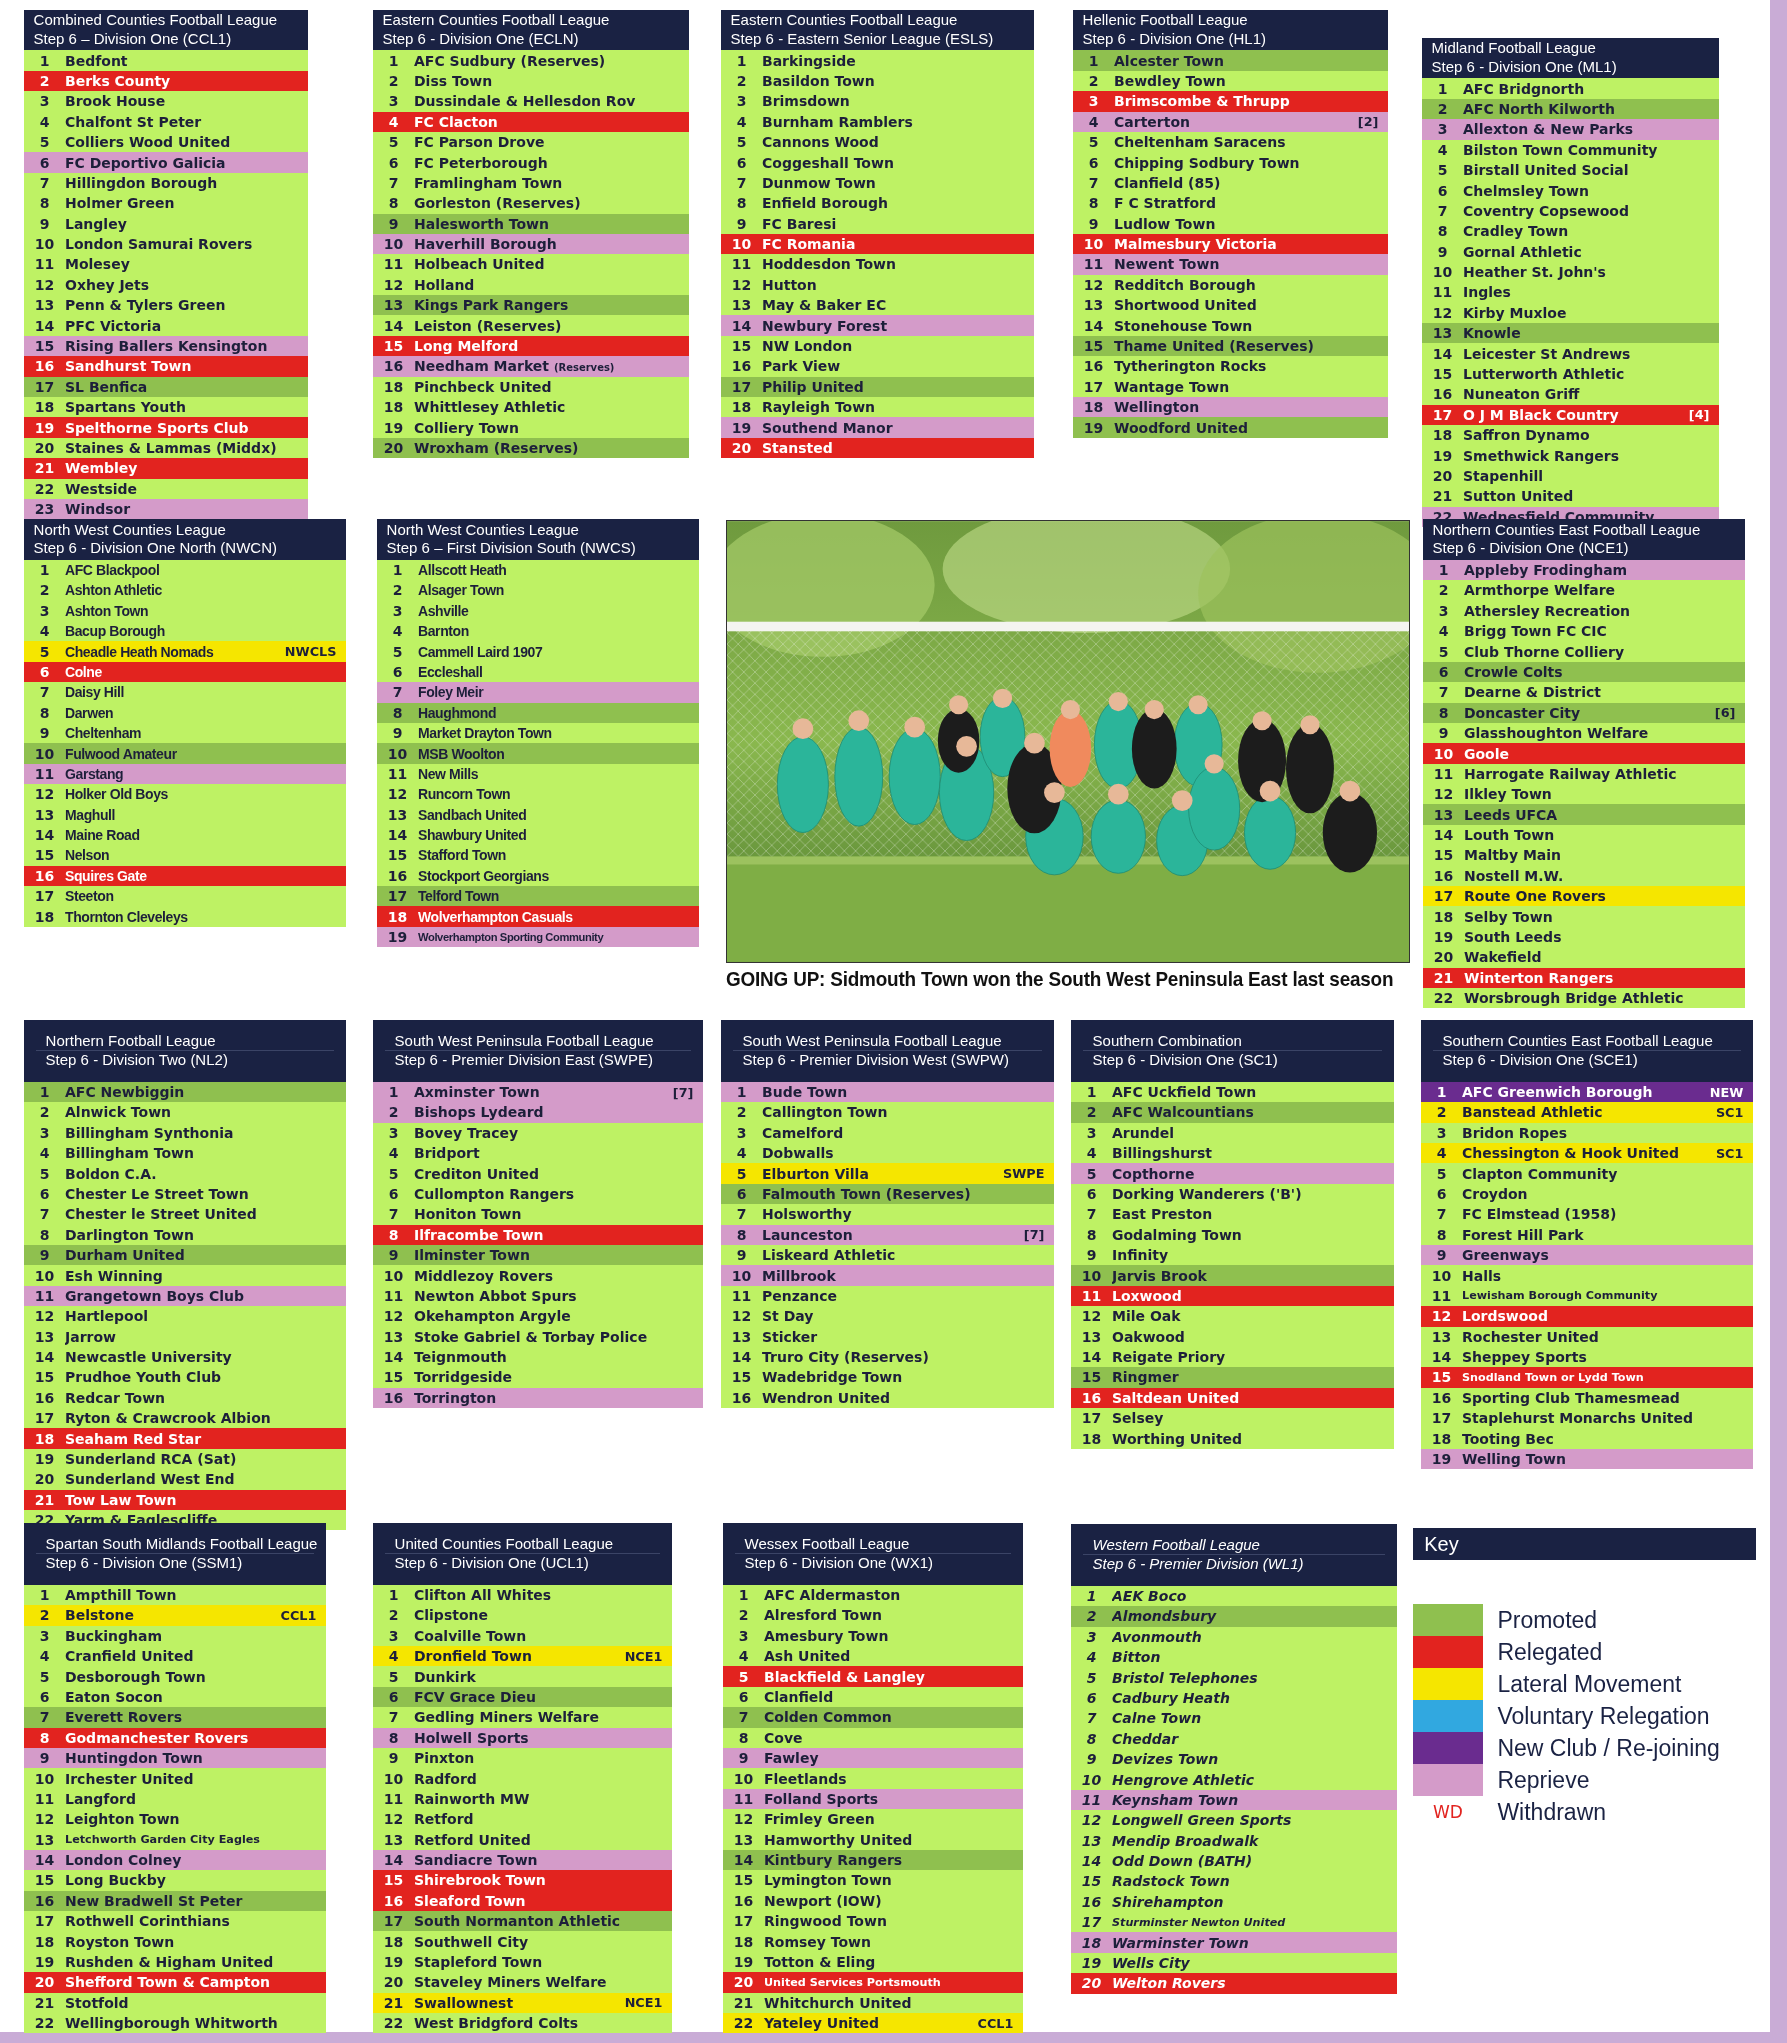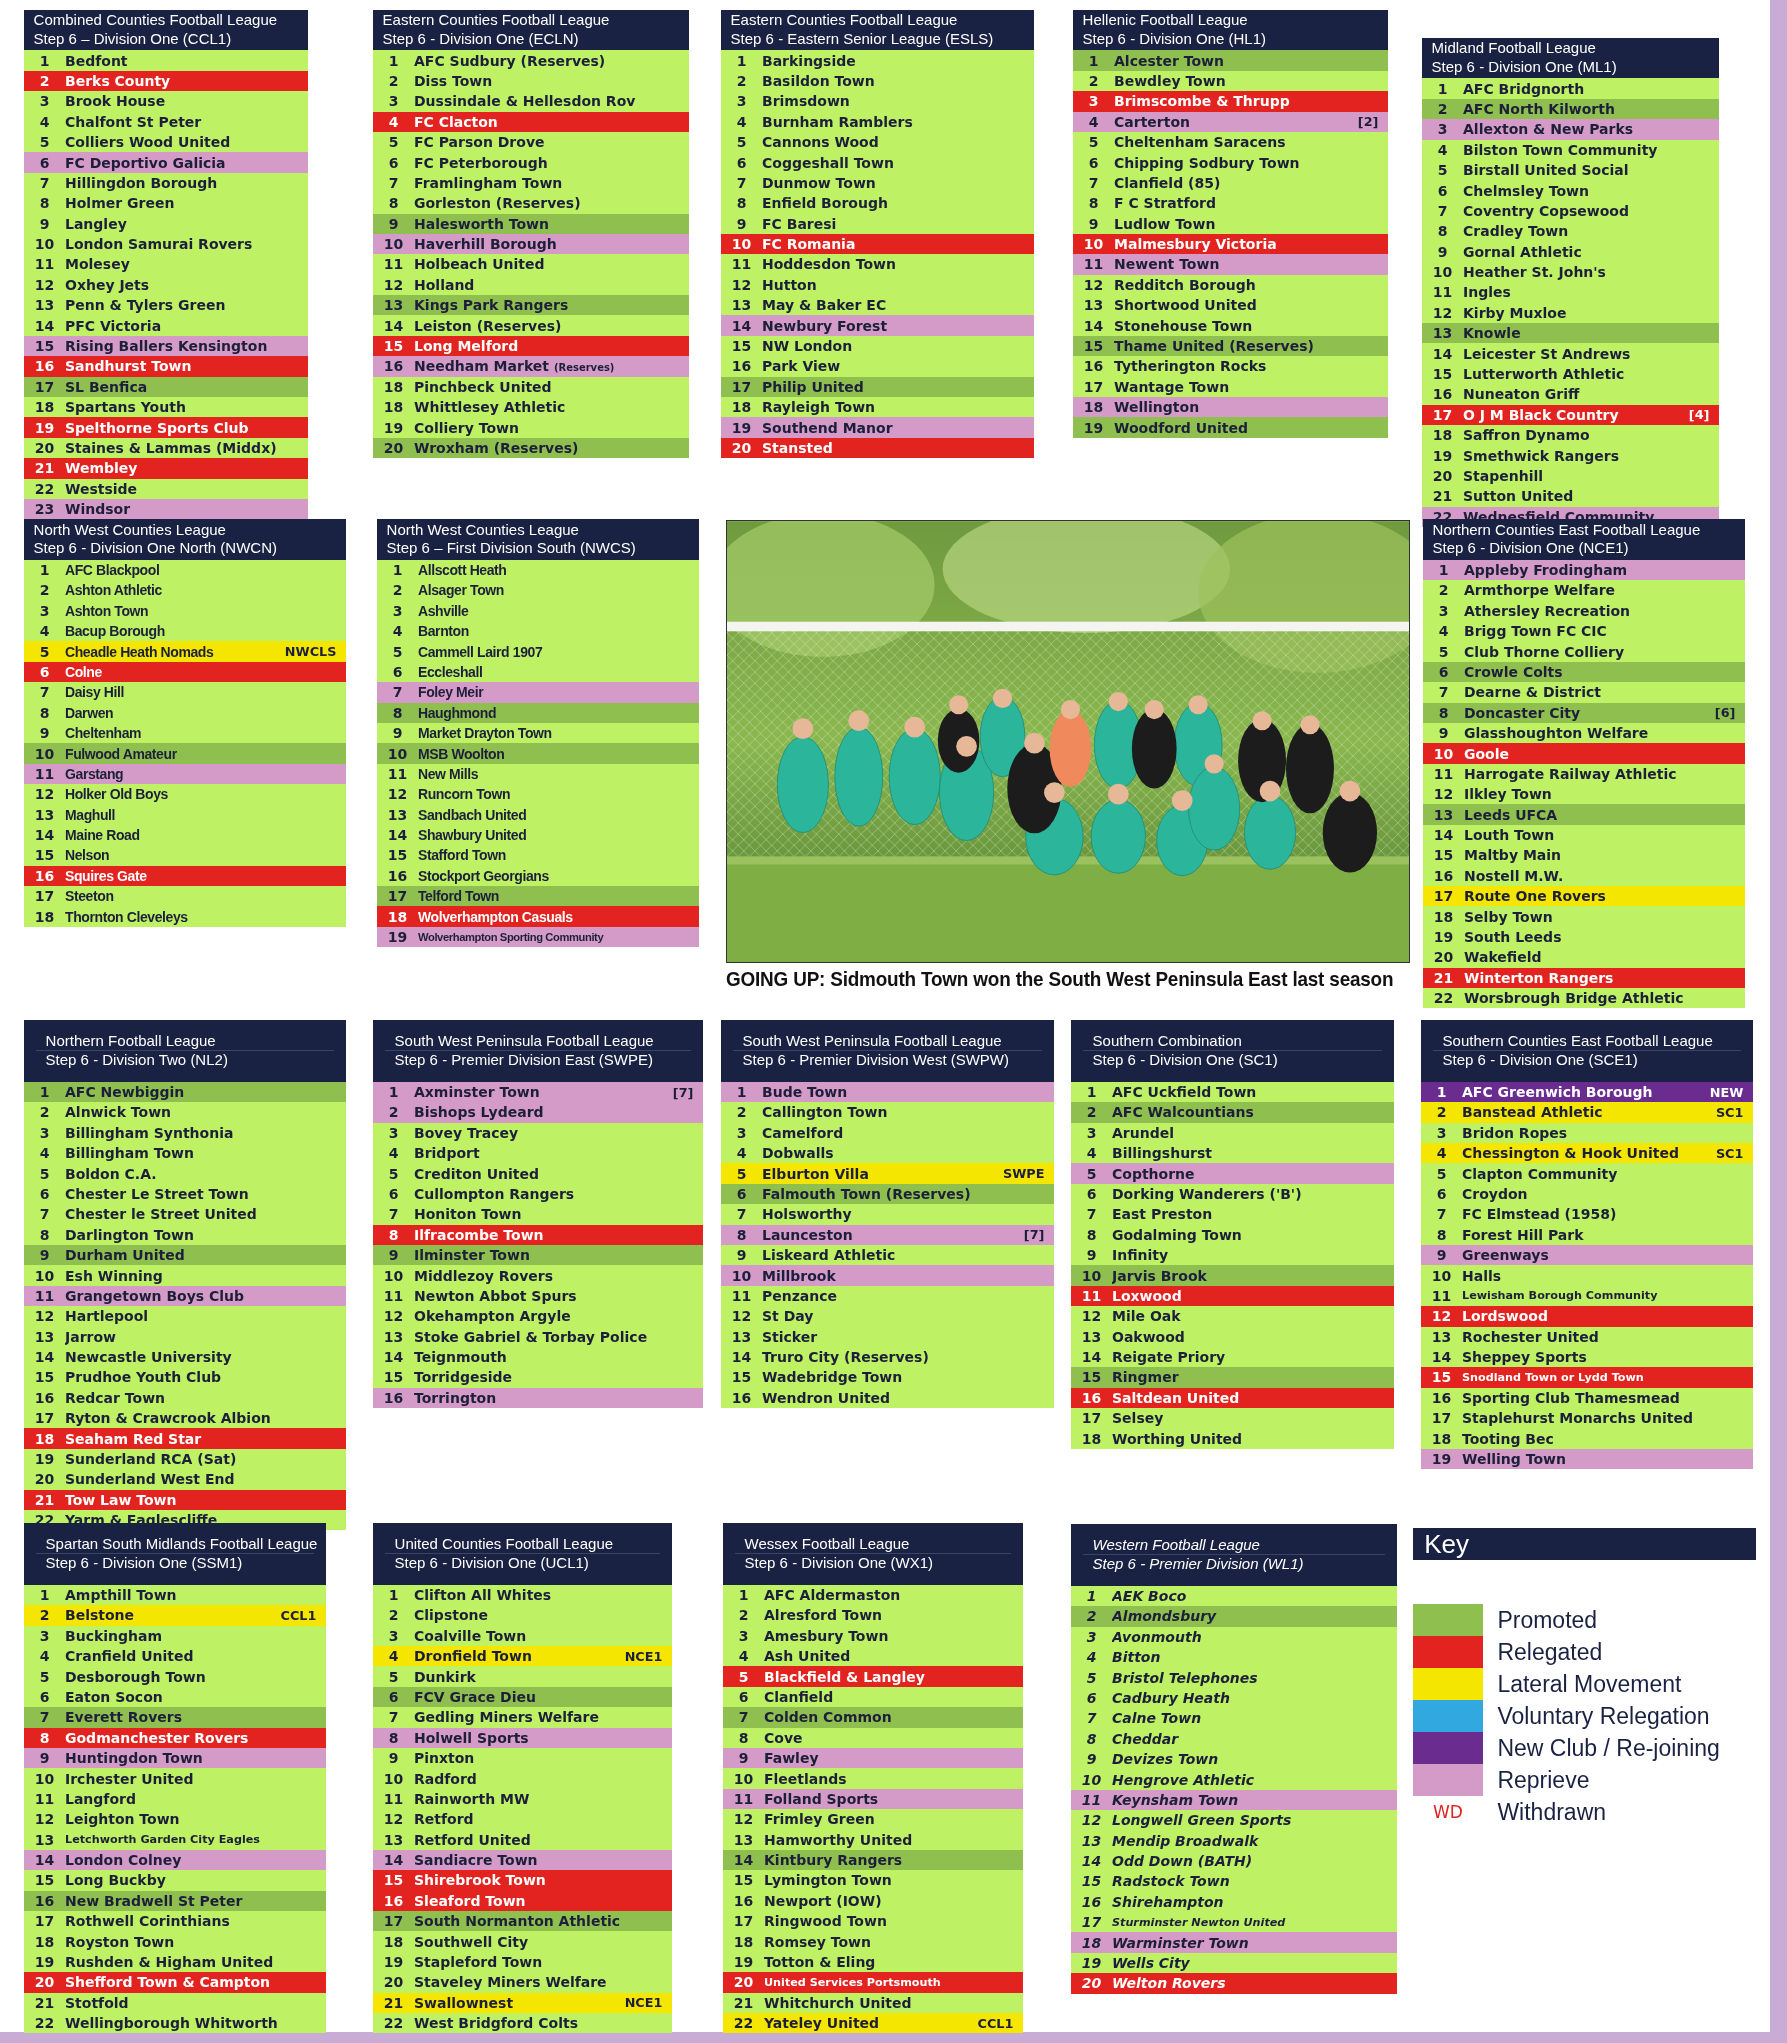--- a/index.html
+++ b/index.html
@@ -26,21 +26,21 @@
   .row.relegated { background: #e2231f; color: #ffffff; }
   .row.lateral { background: #f5e600; }
   .row.newclub { background: #6a2c8f; color: #ffffff; }
   .row.reprieve { background: #d49bc9; }
   .row .name.tiny { font-size: 11.2px; }
   .nwc .row .name { font-family: "Liberation Sans", sans-serif; font-stretch: condensed; letter-spacing: -0.4px; }
   .photo { position: absolute; left: 726px; top: 520px; width: 682px; height: 441px; border: 1.6px solid #333; overflow: hidden; }
   .photo svg { display: block; }
   .caption { position: absolute; left: 726px; top: 967px; font-family: "Liberation Sans", sans-serif; font-weight: bold; font-size: 21px; letter-spacing: -0.2px; color: #111; white-space: nowrap; transform: scaleX(0.9); transform-origin: left; }
   .key { position: absolute; left: 1413px; top: 1528px; width: 343px; }
-  .key .hdr { background: #1a2243; color: #fff; font-size: 26px; padding: 1.6px 11.2px; height: 29px; line-height: 29px; font-family: "Liberation Sans", sans-serif; }
+  .key .hdr { background: #1a2243; color: #fff; font-size: 20px; padding: 1.6px 11.2px; height: 29px; line-height: 29px; font-family: "Liberation Sans", sans-serif; }
   .key .items { margin-top: 44px; }
   .key .item { display: flex; align-items: center; height: 32px; }
   .key .swatch { width: 70px; height: 32px; flex: none; display: flex; align-items: center; justify-content: center; }
   .key .swatch.txt { color: #e2231f; font-weight: normal; font-size: 17px; }
   .key .label { margin-left: 14.4px; font-size: 23px; font-family: "Liberation Sans", sans-serif; color: #1a2243; }
 </style>
 </head>
 <body>
 
 <div class="frame-right"></div>

